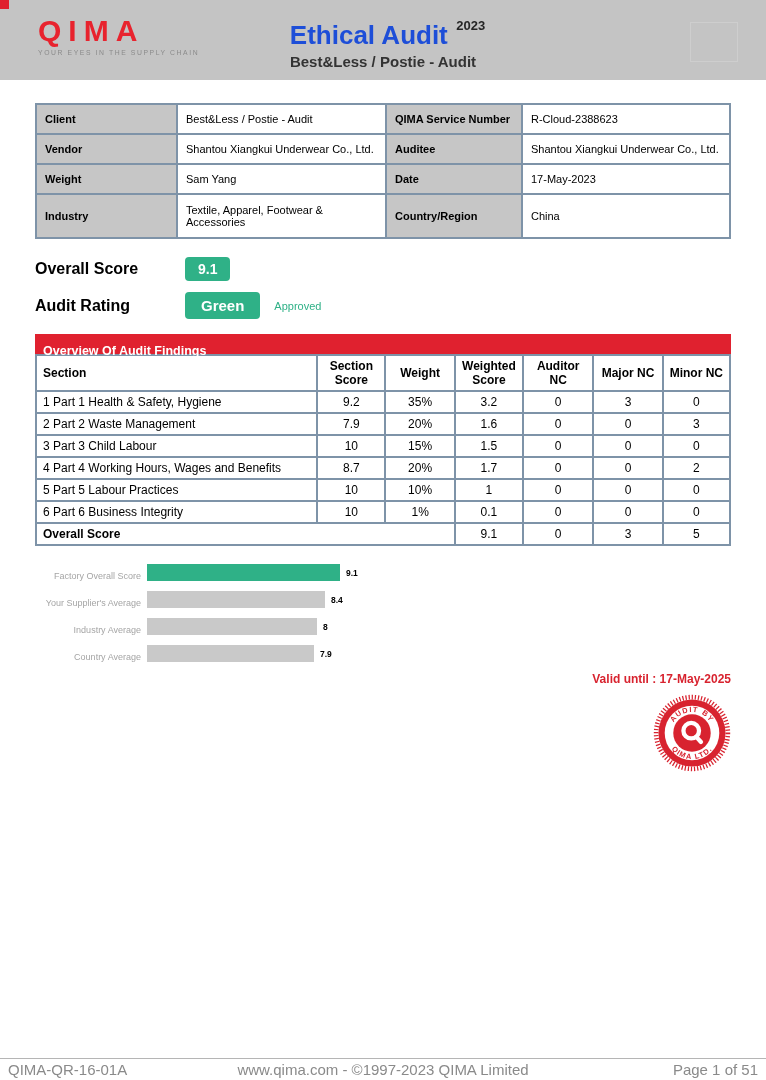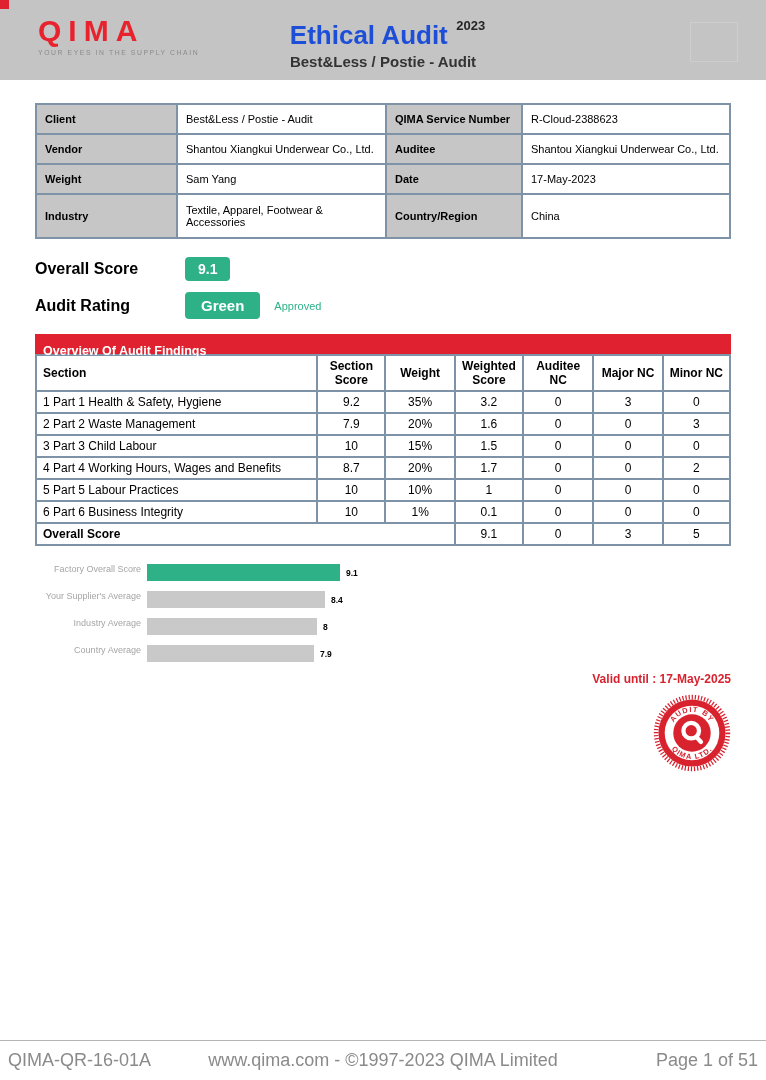--- a/index.html
+++ b/index.html
@@ -42,33 +42,33 @@
   .findings-table { width:100%; border-collapse:collapse; }
   .findings-table th, .findings-table td { border:2px solid #7e93a8; font-size:12px; padding:3px 6px; background:#fff; text-align:center; }
   .findings-table th { font-weight:bold; height:34px; }
   .findings-table th.sec, .findings-table td.sec { text-align:left; }
   .findings-table td { height:21px; }
   .findings-table .overall td { font-weight:normal; }
   .findings-table .overall td.sec { font-weight:bold; }
 
   
   .chart { margin-top:18px; }
-  .bar-row { display:flex; align-items:flex-start; margin-bottom:10px; height:17px; }
+  .bar-row { display:flex; align-items:flex-end; margin-bottom:10px; height:17px; }
   .bar-label { width:112px; text-align:right; font-size:9px; color:#a5a5a5; padding-right:6px; flex:none; }
   .bar-track { position:relative; display:flex; align-items:center; height:17px; }
   .bar { height:17px; }
   .bar-value { font-size:8.5px; font-weight:bold; color:#000; margin-left:6px; }
 
   
   .valid-until { text-align:right; font-size:12px; font-weight:bold; color:#d8232f; margin-top:10px; }
   .stamp-wrap { display:flex; justify-content:flex-end; margin-top:8px; }
   .stamp { width:78px; height:78px; }
 
   
-  .footer { position:absolute; left:0; bottom:0; width:766px; height:40px; border-top:1px solid #b5b5b5; display:flex; align-items:center; padding:0 8px; font-size:18px; color:#8a8a8a; background:#fff; }
+  .footer { position:absolute; left:0; bottom:0; width:766px; height:22px; border-top:1px solid #b5b5b5; display:flex; align-items:center; padding:0 8px; font-size:15px; color:#8a8a8a; background:#fff; }
   .footer .f-left { flex:1; text-align:left; }
   .footer .f-center { flex:2; text-align:center; }
   .footer .f-right { flex:1; text-align:right; }
 </style>
 </head>
 <body>
 
 <div class="header">
   <div class="corner-mark"></div>
   <div class="logo-block">
@@ -139,21 +139,21 @@
           <col style="width:70px">
           <col style="width:69px">
           <col style="width:67px">
       </colgroup>
       <thead>
           <tr id="findings-head">
             <th class="sec">Section</th>
             <th>Section Score</th>
             <th>Weight</th>
             <th>Weighted Score</th>
-            <th>Auditee NC</th>
+            <th>Auditor NC</th>
             <th>Major NC</th>
             <th>Minor NC</th>
           </tr>
         </thead>
       <tbody id="findings-tbody">
           <tr>
             <td class="sec">1 Part 1 Health &amp; Safety, Hygiene</td>
             <td>9.2</td>
             <td>35%</td>
             <td>3.2</td>

